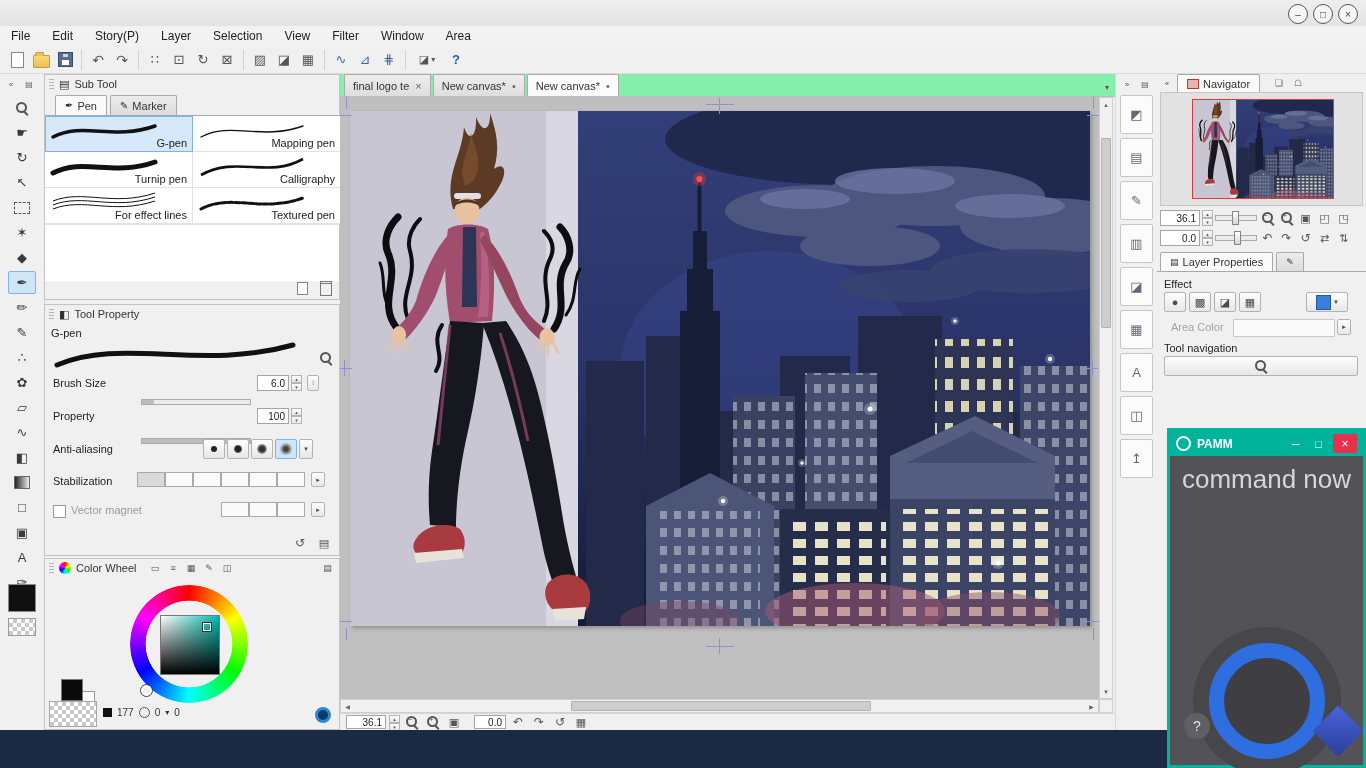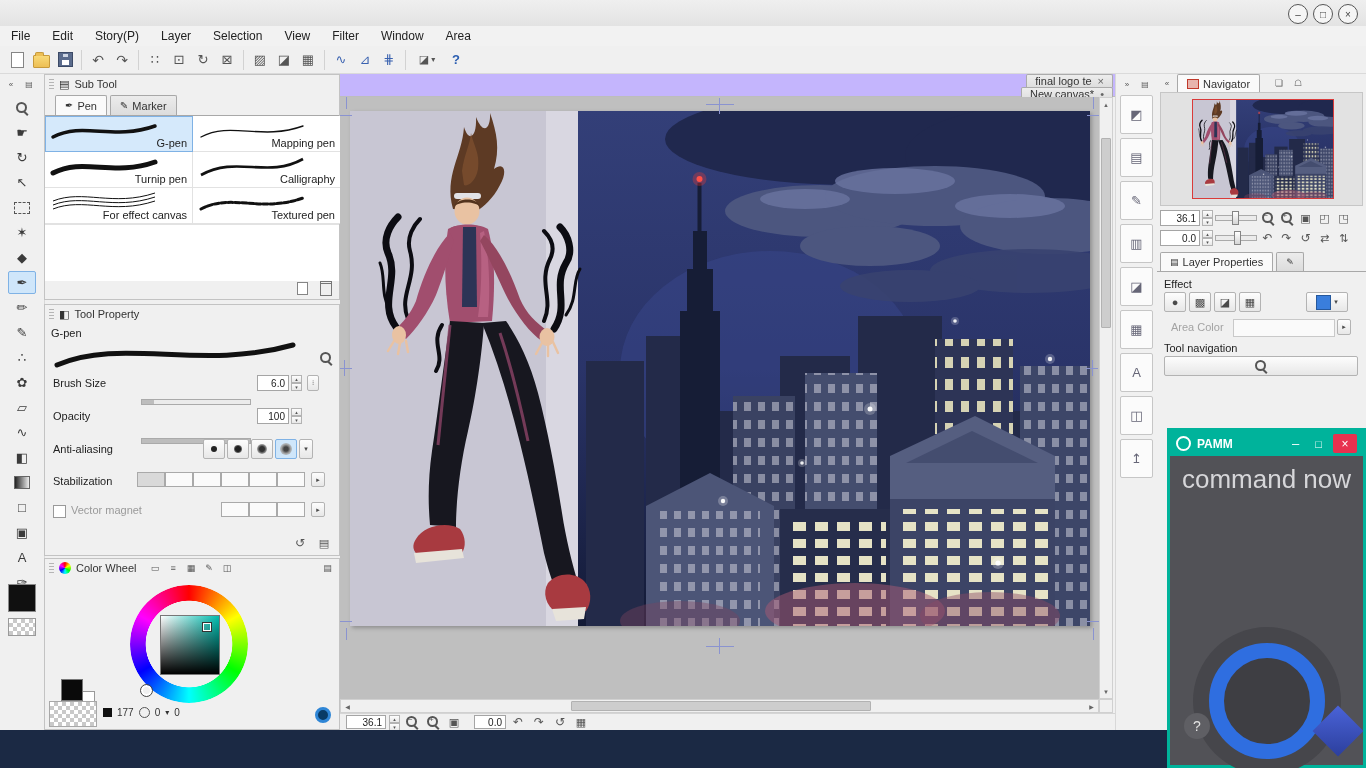--- a/index.html
+++ b/index.html
@@ -74,22 +74,22 @@
   .segcell{width:28px;height:15px;border:1px solid #a9a9a9;background:#fafafa;box-sizing:border-box;}
   .segcell.on{background:#d9d9d9;}
   
   #wheelring{width:118px;height:118px;border-radius:50%;
       background:conic-gradient(#ff0000,#ffff00,#00ff00,#00ffff,#0000ff,#ff00ff,#ff0000);
       -webkit-mask:radial-gradient(closest-side,transparent 73%,#000 74%);
       mask:radial-gradient(closest-side,transparent 73%,#000 74%);}
   #satsquare{width:58px;height:58px;background:
       linear-gradient(to top,#000,rgba(0,0,0,0)),linear-gradient(to right,#fff,#00bdb0);border:1px solid #777;}
   
-  #tabbar{left:340px;top:74px;width:775px;height:23px;background:#c4b5fd;border-bottom:1px solid #bdbdbd;
-      display:flex;align-items:flex-end;padding-left:4px;box-sizing:border-box;flex-direction:column;}
+  #tabbar{left:340px;top:74px;width:775px;height:23px;background:#86efac;border-bottom:1px solid #bdbdbd;
+      display:flex;align-items:flex-end;padding-left:4px;box-sizing:border-box;}
   .doctab{display:flex;align-items:center;gap:6px;height:21px;padding:0 8px;font-size:11px;
       background:linear-gradient(#ededed,#dedede);border:1px solid #ababab;border-bottom:none;
       border-radius:2px 2px 0 0;margin-right:2px;color:#333;}
   .doctab.active{background:#fbfbfb;}
   #viewport{left:340px;top:97px;width:759px;height:602px;background:#bfbfbf;overflow:hidden;}
   #page{left:10px;top:14px;width:740px;height:515px;background:#fff;box-shadow:2px 2px 4px rgba(0,0,0,.25);}
   .trim{position:absolute;background:#8a93d0;}
   .sbar{background:#f0f0f0;border:1px solid #d0d0d0;box-sizing:border-box;}
   .sarrow{display:flex;align-items:center;justify-content:center;font-size:6px;color:#666;background:#f0f0f0;}
   .sthumb{background:#cdcdcd;border:1px solid #b2b2b2;box-sizing:border-box;border-radius:1px;}
@@ -405,21 +405,21 @@
             <path d="M4,18 C34,2 64,22 106,7" fill="none" stroke="#111" stroke-width="5" stroke-linecap="round"></path>
           </svg>
         <span class="brushname">Turnip pen</span>
       </div>
       <div class="brushcell" style="left:0;top:72px">
         <svg width="110" height="24" style="position:absolute;left:4px;top:3px">
           <path d="M4,14 C34,2 64,20 106,6" fill="none" stroke="#111" stroke-width="1"></path>
           <path d="M4,18 C34,6 64,24 106,10" fill="none" stroke="#111" stroke-width="1"></path>
           <path d="M4,10 C34,-2 64,16 106,2" fill="none" stroke="#111" stroke-width="1"></path>
         </svg>
-        <span class="brushname">For effect canvas</span>
+        <span class="brushname">For effect lines</span>
       </div>
       <div class="brushcell" style="left:148px;top:72px">
         <svg width="110" height="24" style="position:absolute;left:4px;top:3px">
             <path d="M4,18 C34,2 64,22 106,7" fill="none" stroke="#111" stroke-width="3" stroke-dasharray="5 2" stroke-linecap="round"></path>
           </svg>
         <span class="brushname">Textured pen</span>
       </div>
     </div>
     <div class="abs" style="left:0;top:149px;width:294px;height:56px;background:#fff;border-top:1px solid #e2e2e2"></div>
     <div class="row abs" style="right:4px;bottom:3px;gap:6px;">
@@ -450,21 +450,21 @@
     <div class="slider abs" style="left:96px;top:76px;width:110px">
         <div class="fill" style="width:12px"></div>
       </div>
     <div class="vbox abs" style="left:212px;top:70px;width:32px;height:16px">6.0</div>
     <div class="spin abs" style="left:246px;top:70px">
       <span>▴</span>
         <span>▾</span>
     </div>
     <div class="btn abs" style="left:262px;top:70px;width:12px;height:16px;font-size:7px">⁝</div>
 
-    <span class="proplabel abs" style="left:8px;top:105px">Opacity</span>
+    <span class="proplabel abs" style="left:8px;top:105px">Property</span>
     <div class="slider abs" style="left:96px;top:109px;width:110px">
         <div class="fill" style="width:108px"></div>
       </div>
     <div class="vbox abs" style="left:212px;top:103px;width:32px;height:16px">100</div>
     <div class="spin abs" style="left:246px;top:103px">
       <span>▴</span>
         <span>▾</span>
     </div>
 
     <span class="proplabel abs" style="left:8px;top:138px">Anti-aliasing</span>

